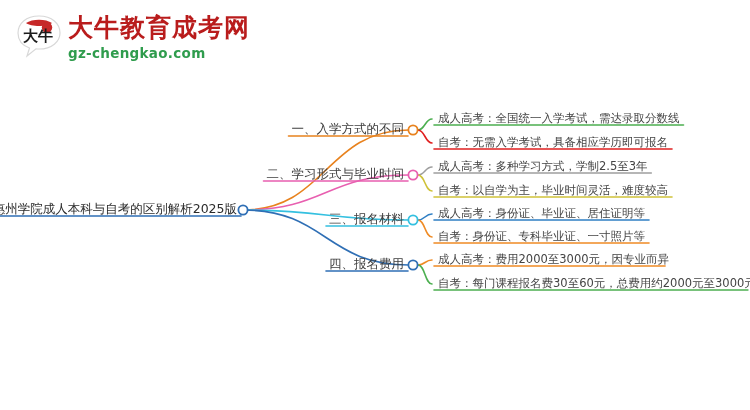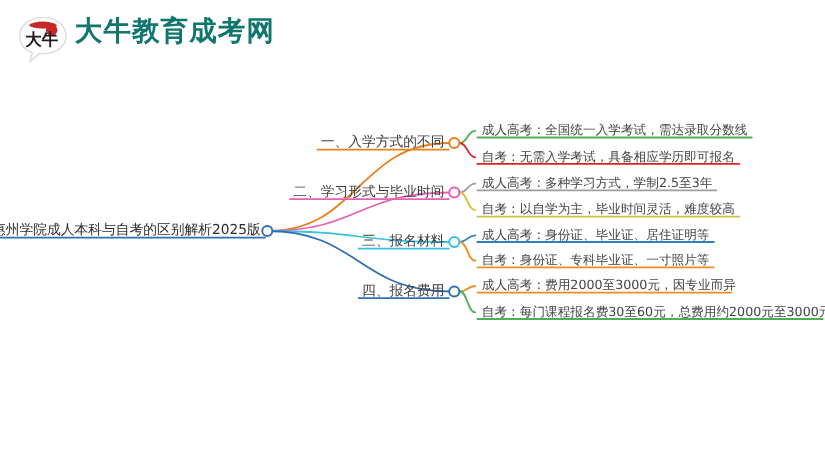--- a/index.html
+++ b/index.html
@@ -32,21 +32,21 @@
   }
   #logo-text-wrap {
     position: absolute;
     left: 68px;
     top: 15px;
     line-height: 1;
   }
   #logo-title {
     font-size: 25px;
     font-weight: bold;
-    color: #0f766e;
+    color: #b91c1c;
     letter-spacing: 1px;
     white-space: nowrap;
   }
   #logo-sub {
     margin-top: 7px;
     font-size: 13.5px;
     font-weight: bold;
     color: #2f9c4d;
     letter-spacing: 0.3px;
     white-space: nowrap;
@@ -107,20 +107,21 @@
     <svg viewBox="0 0 46 44" width="46" height="44" aria-hidden="true">
       <path d="M23 2 C10 2 2 9.5 2 19 C2 26 6.5 31.5 13.5 34 L11 42 L20 34.8 C21 34.9 22 35 23 35 C36 35 44 27.5 44 19 C44 9.5 36 2 23 2 Z" fill="#ffffff" stroke="#d8d8d8" stroke-width="1.2"></path>
       <path d="M10 9 C16 4.5 30 4.5 36 9 C31 13 15 13 10 9 Z" fill="#c62828"></path>
       <circle cx="31" cy="13.5" r="5.2" fill="#c62828"></circle>
       <text x="22" y="27" text-anchor="middle" font-family="DejaVu Sans, Liberation Sans, sans-serif" font-size="15" font-weight="bold" fill="#1c1c1c">大牛</text>
     </svg>
   </div>
 
   <div id="logo-text-wrap">
     <div id="logo-title">大牛教育成考网</div>
+    <div id="logo-sub">gz-chengkao.com</div>
   </div>
 
 </div>
 
 <div id="mindmap">
   <svg id="map-svg" viewBox="0 0 750 336">
     <g id="links-layer">
         <line x1="-7" y1="142" x2="241" y2="142" class="mm-underline" stroke="#2f6fb5"></line>
         <path d="M 243 136 C 326 136, 326 56, 409 56" class="mm-link" stroke="#e8821e"></path>
         <line x1="288.5" y1="62" x2="408" y2="62" class="mm-underline" stroke="#e8821e"></line>

